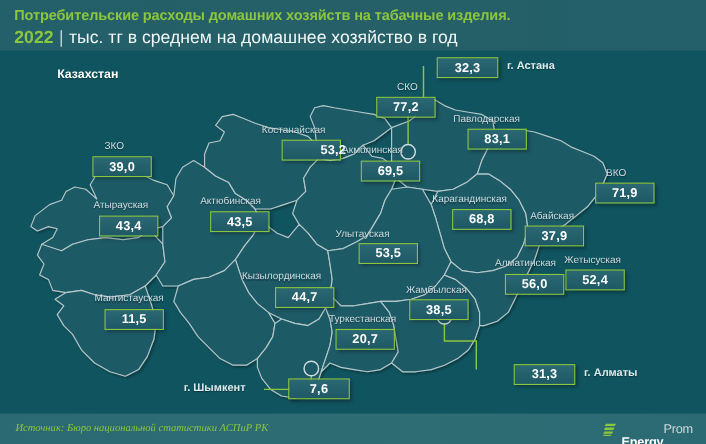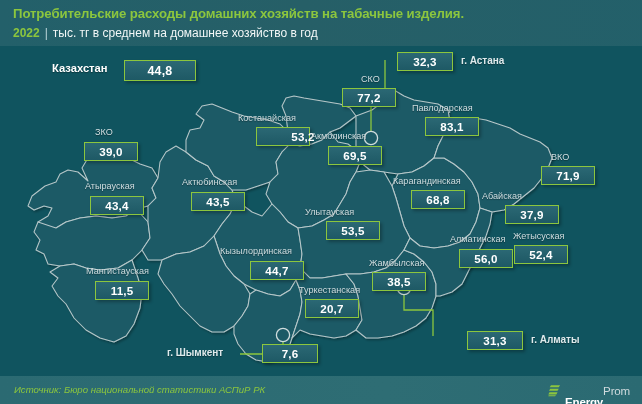--- a/index.html
+++ b/index.html
@@ -16,21 +16,21 @@
   .header{
     position:absolute;left:0;top:0;width:642px;height:46px;
     background:linear-gradient(90deg,#23606a 0%,#265f67 45%,#23606a 100%);
     padding-left:32px;
   }
   .hdr-title{
     position:absolute;left:13px;top:6px;
     font-size:13.2px;font-weight:bold;color:#8cc63e;letter-spacing:-0.1px;
     white-space:nowrap;
   }
-  .hdr-sub{position:absolute;left:13px;top:26px;white-space:nowrap;font-size:12px;}
+  .hdr-sub{position:absolute;left:13px;top:26px;white-space:nowrap;font-size:16px;}
   .hdr-year{color:#8cc63e;font-weight:bold;}
   .hdr-div{color:#b9d4d8;margin:0 5px;font-weight:300;}
   .hdr-desc{color:#f2f7f7;}
 
   
   #mapwrap{position:absolute;left:0;top:46px;width:642px;height:330px;}
   svg#kzmap{display:block;}
   .region{fill:#1b5a66;stroke:#b6c7c9;stroke-width:1.05;stroke-linejoin:round;}
   .citymark{fill:#1b5a66;stroke:#cfdcdd;stroke-width:1.3;}
   .leader{fill:none;stroke:#8cc63e;stroke-width:1.3;}
@@ -54,21 +54,21 @@
   }
   .vbox.kz{font-size:12.4px;}
 
   
   .footer{
     position:absolute;left:0;bottom:0;width:642px;height:28px;
     background:linear-gradient(90deg,#2b6a72 0%,#2e6d74 60%,#2b6a72 100%);
   }
   .src{
     position:absolute;left:14px;top:8px;font-size:9.6px;font-style:italic;
-    color:#8cc63e;white-space:nowrap;
+    color:#8cc63e;white-space:nowrap;font-family:Liberation Serif, serif;
   }
   .logo{position:absolute;right:12px;top:6px;height:16px;display:flex;align-items:center;}
   .logo-mark{width:13px;height:13px;margin-right:4px;}
   .logo-energy{color:#ffffff;font-size:11.6px;font-weight:bold;letter-spacing:-0.2px;margin-top:23px;}
   .logo-prom{color:#cfdadd;font-size:11.6px;font-weight:normal;letter-spacing:-0.2px;}
 </style>
 </head>
 <body>
 
 <div id="page">
@@ -165,21 +165,20 @@
 
       <path class="leader" d="M404 248 L404 264 L433 264 L433 290"></path>
       <circle class="citymark" cx="404" cy="242" r="6.6"></circle>
 
       <path class="leader" d="M283 295 L283 308 L240 308"></path>
       <circle class="citymark" cx="283" cy="289" r="6.6"></circle>
     </svg>
   </div>
 
   <div class="rlabel big" style="left:52px;top:62px;">Казахстан</div>
-  <div class="vbox kz" style="left:124px;top:60px;width:72px;height:21px;">44,8</div>
 
   <div class="vbox" style="left:397px;top:52px;width:56px;height:19px;">32,3</div>
   <div class="rlabel city" style="left:461px;top:55px;">г. Астана</div>
 
   <div class="vbox" style="left:467px;top:331px;width:56px;height:19px;">31,3</div>
   <div class="rlabel city" style="left:531px;top:334px;">г. Алматы</div>
 
   <div class="vbox" style="left:262px;top:344px;width:56px;height:19px;">7,6</div>
   <div class="rlabel city" style="left:167px;top:347px;">г. Шымкент</div>
 
@@ -207,21 +206,21 @@
   <div class="rlabel" style="left:412px;top:103px;">Павлодарская</div>
   <div class="vbox" style="left:425px;top:117px;width:54px;height:19px;">83,1</div>
 
   <div class="rlabel" style="left:305px;top:207px;">Улытауская</div>
   <div class="vbox" style="left:326px;top:221px;width:54px;height:19px;">53,5</div>
 
   <div class="rlabel" style="left:393px;top:176px;">Карагандинская</div>
   <div class="vbox" style="left:411px;top:190px;width:54px;height:19px;">68,8</div>
 
   <div class="rlabel" style="left:482px;top:191px;">Абайская</div>
-  <div class="vbox" style="left:477px;top:205px;width:54px;height:19px;margin-left:28px;">37,9</div>
+  <div class="vbox" style="left:477px;top:205px;width:54px;height:19px;">37,9</div>
 
   <div class="rlabel" style="left:551px;top:152px;">ВКО</div>
   <div class="vbox" style="left:541px;top:166px;width:54px;height:19px;">71,9</div>
 
   <div class="rlabel" style="left:220px;top:246px;">Кызылординская</div>
   <div class="vbox" style="left:250px;top:261px;width:54px;height:19px;">44,7</div>
 
   <div class="rlabel" style="left:299px;top:285px;">Туркестанская</div>
   <div class="vbox" style="left:305px;top:299px;width:54px;height:19px;">20,7</div>
 

